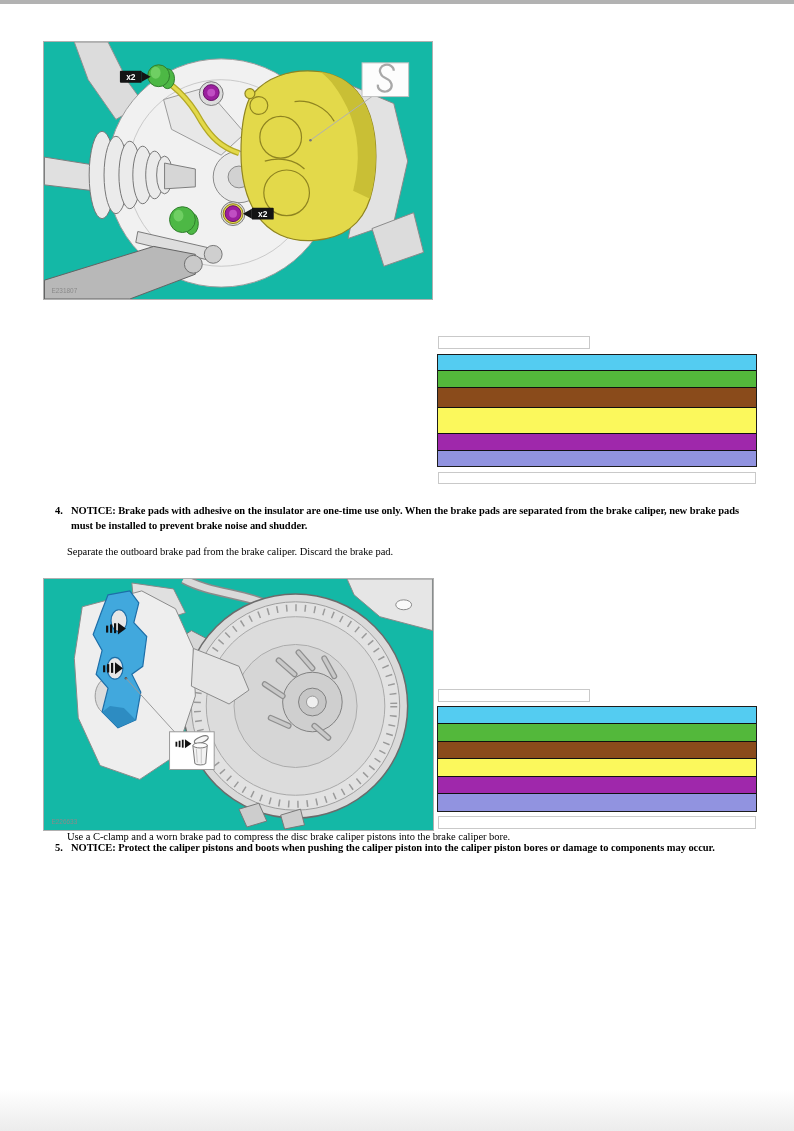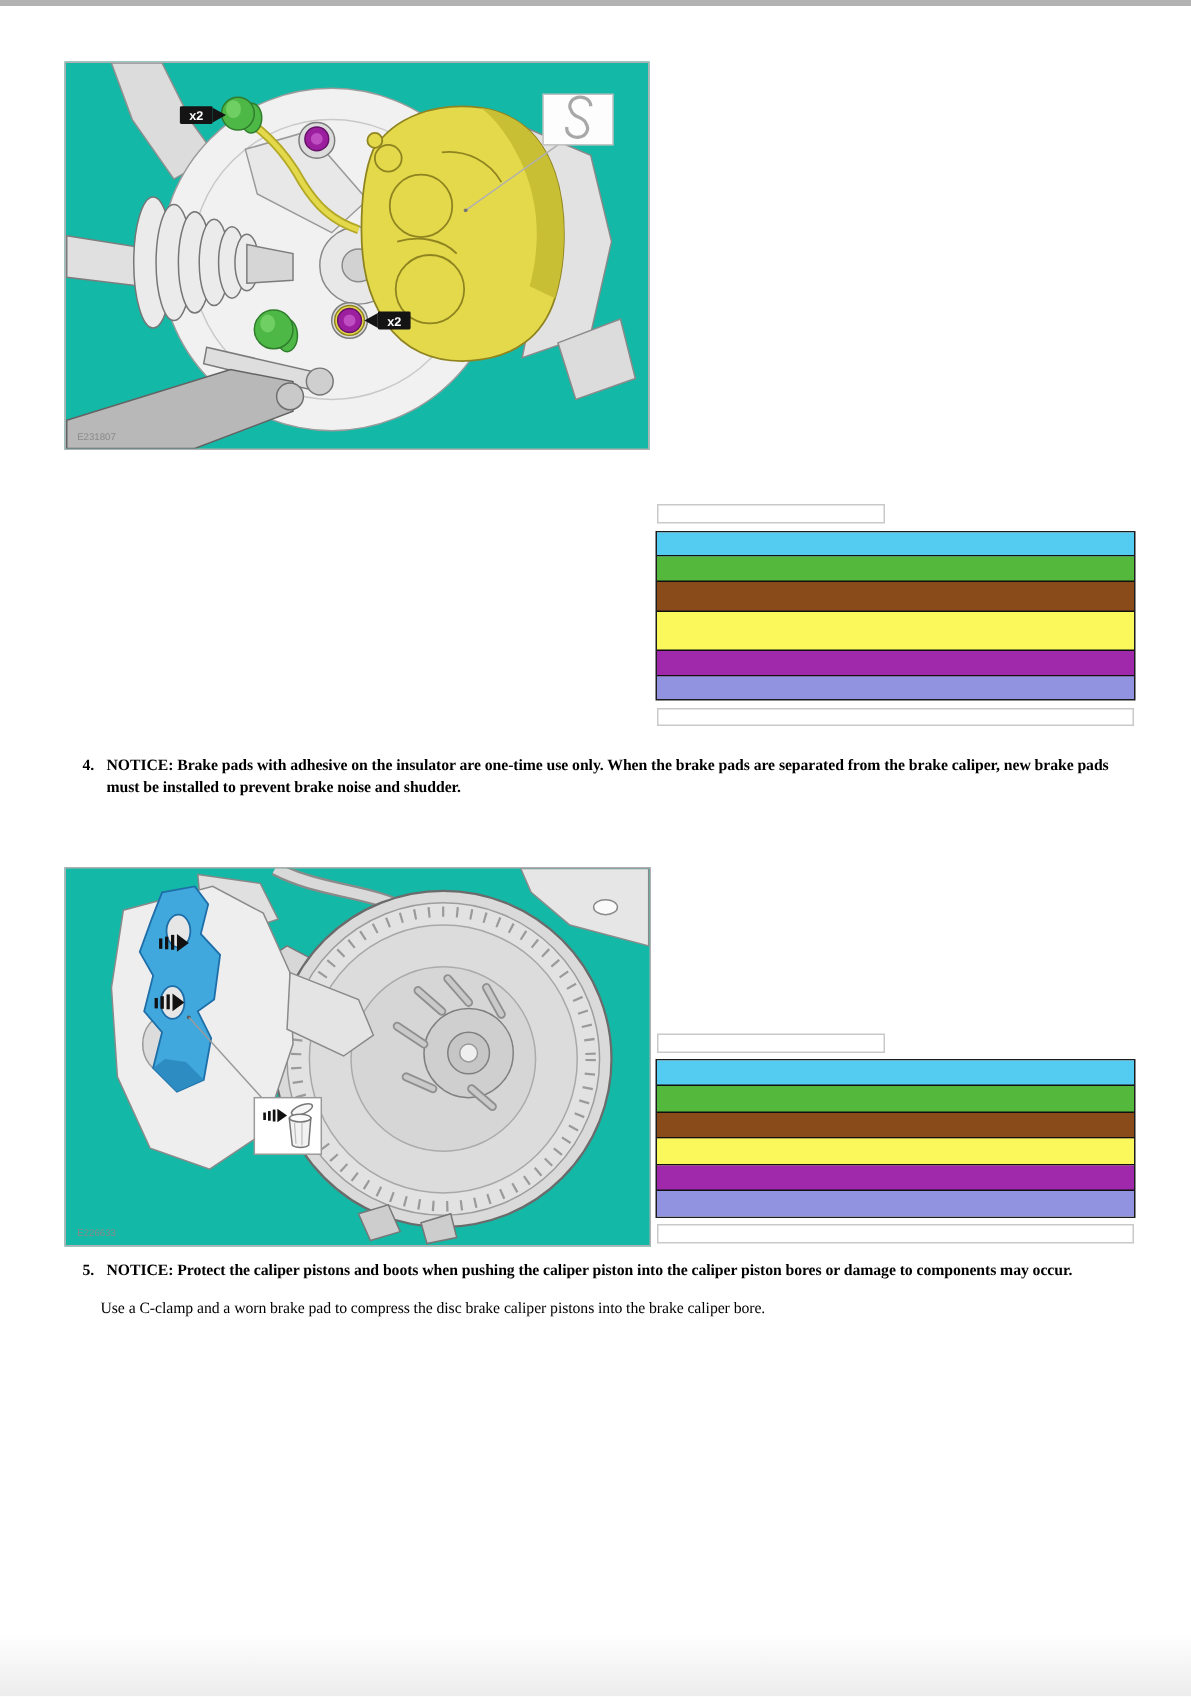--- a/index.html
+++ b/index.html
@@ -48,21 +48,21 @@
   }
   .step-num { flex:0 0 10px; }
   .step-notice { flex:1; }
   .step-body {
     position:absolute; color:#000; font-weight:normal;
     font-size:10.5px; line-height:14px; letter-spacing:-0.05px;
   }
   #step4 { left:55px; top:504px; width:694px; }
   #body4 { left:67px; top:545px; width:682px; }
   #step5 { left:55px; top:841px; width:694px; }
-  #body5 { left:67px; top:866px; width:682px; }
+  #body5 { left:67px; top:830px; width:682px; }
 
   .fig-label {
     font-family:"Liberation Sans", sans-serif; font-size:6.5px; fill:#8a8a8a;
   }
   .callout-text {
     font-family:"Liberation Sans", sans-serif; font-size:8.5px; font-weight:bold;
     fill:#ffffff; text-anchor:middle;
   }
 </style>
 </head>
@@ -165,20 +165,21 @@
     <div class="color-row r3" style="background-color: rgb(251, 248, 92);"></div>
     <div class="color-row r4" style="background-color: rgb(159, 40, 171);"></div>
     <div class="color-row r5" style="background-color: rgb(145, 147, 224);"></div>
   </div>
   <div class="caption-box" id="table1-footer"></div>
 
   <div class="step" id="step4">
     <span class="step-num">4.</span>
     <span class="step-notice">NOTICE: Brake pads with adhesive on the insulator are one-time use only. When the brake pads are separated from the brake caliper, new brake pads must be installed to prevent brake noise and shudder.</span>
   </div>
+  <div class="step-body" id="body4">Separate the outboard brake pad from the brake caliper. Discard the brake pad.</div>
 
   <div class="figure" id="figure2">
     <svg viewBox="0 0 391 253">
 
       <polygon points="305,0 391,0 391,52 338,38 312,16" fill="#e6e6e6" stroke="#8a8a8a"></polygon>
       <ellipse cx="362" cy="26" rx="8" ry="5" fill="#fafafa" stroke="#8a8a8a"></ellipse>
       <path d="M140,0 C170,16 205,14 232,30" fill="none" stroke="#8a8a8a" stroke-width="10"></path>
       <path d="M140,0 C170,16 205,14 232,30" fill="none" stroke="#d9d9d9" stroke-width="7"></path>
       <polygon points="88,4 130,10 142,34 112,44 90,26" fill="#e0e0e0" stroke="#888888"></polygon>
 

